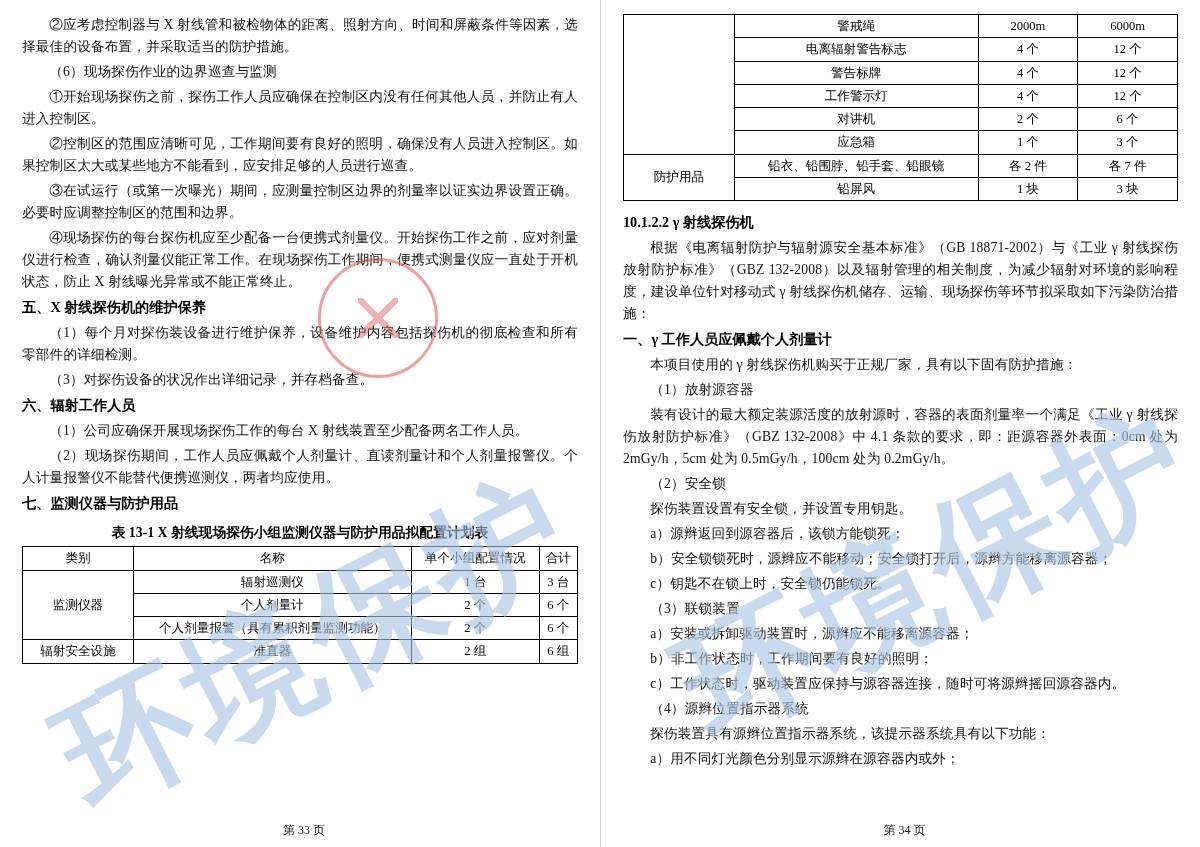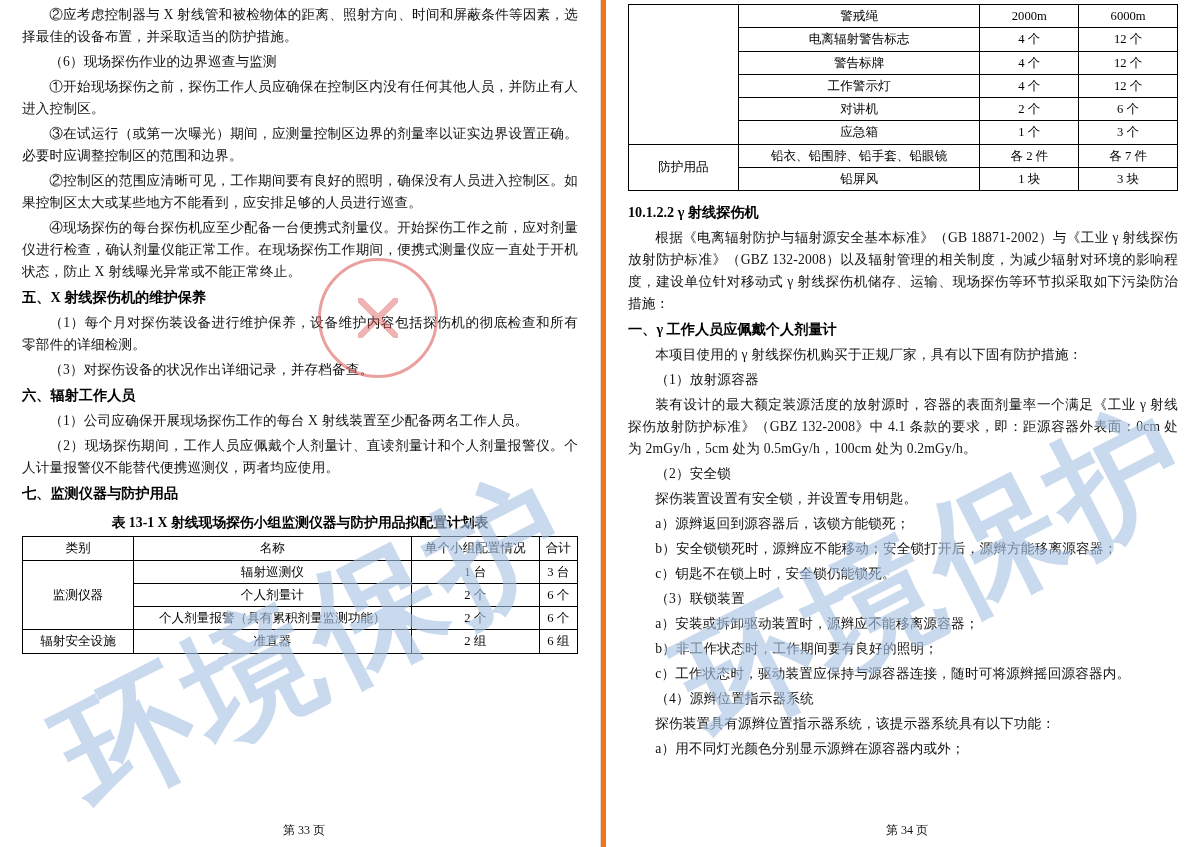--- a/index.html
+++ b/index.html
@@ -14,25 +14,25 @@
     overflow: hidden;
   }
   .spread {
     display: flex;
     width: 1200px; height: 847px;
     position: relative;
   }
   .page {
     position: relative;
     height: 847px;
-    padding: 4px 22px 8px 22px;
+    padding: 14px 22px 8px 22px;
     overflow: hidden;
   }
   .page-left { width: 600px; }
-  .page-right { width: 600px; border-left: 6px solid #f97316; }
+  .page-right { width: 600px; border-left: 1px solid #f97316; }
   .divider {
     position: absolute;
     left: 600px; top: 0; bottom: 0;
     width: 1px; background: #d8d8d8;
   }
   p {
     margin: 0 0 3px 0;
     font-size: 13.6px;
     line-height: 1.62;
     text-align: justify;
@@ -130,22 +130,22 @@
 </head>
 <body>
 
 <div class="spread">
 
   <div class="page page-left">
     <div class="content">
       <p class="ind">②应考虑控制器与 X 射线管和被检物体的距离、照射方向、时间和屏蔽条件等因素，选择最佳的设备布置，并采取适当的防护措施。</p>
       <p class="ind">（6）现场探伤作业的边界巡查与监测</p>
       <p class="ind">①开始现场探伤之前，探伤工作人员应确保在控制区内没有任何其他人员，并防止有人进入控制区。</p>
+      <p class="ind">②控制区的范围应清晰可见，工作期间要有良好的照明，确保没有人员进入控制区。如果控制区太大或某些地方不能看到，应安排足够的人员进行巡查。</p>
       <p class="ind">③在试运行（或第一次曝光）期间，应测量控制区边界的剂量率以证实边界设置正确。必要时应调整控制区的范围和边界。</p>
-      <p class="ind">②控制区的范围应清晰可见，工作期间要有良好的照明，确保没有人员进入控制区。如果控制区太大或某些地方不能看到，应安排足够的人员进行巡查。</p>
       <p class="ind">④现场探伤的每台探伤机应至少配备一台便携式剂量仪。开始探伤工作之前，应对剂量仪进行检查，确认剂量仪能正常工作。在现场探伤工作期间，便携式测量仪应一直处于开机状态，防止 X 射线曝光异常或不能正常终止。</p>
 
       <h3 class="sec">五、X 射线探伤机的维护保养</h3>
       <p class="ind">（1）每个月对探伤装设备进行维护保养，设备维护内容包括探伤机的彻底检查和所有零部件的详细检测。</p>
       <p class="ind">（3）对探伤设备的状况作出详细记录，并存档备查。</p>
 
       <h3 class="sec">六、辐射工作人员</h3>
       <p class="ind">（1）公司应确保开展现场探伤工作的每台 X 射线装置至少配备两名工作人员。</p>
       <p class="ind">（2）现场探伤期间，工作人员应佩戴个人剂量计、直读剂量计和个人剂量报警仪。个人计量报警仪不能替代便携巡测仪，两者均应使用。</p>
 

